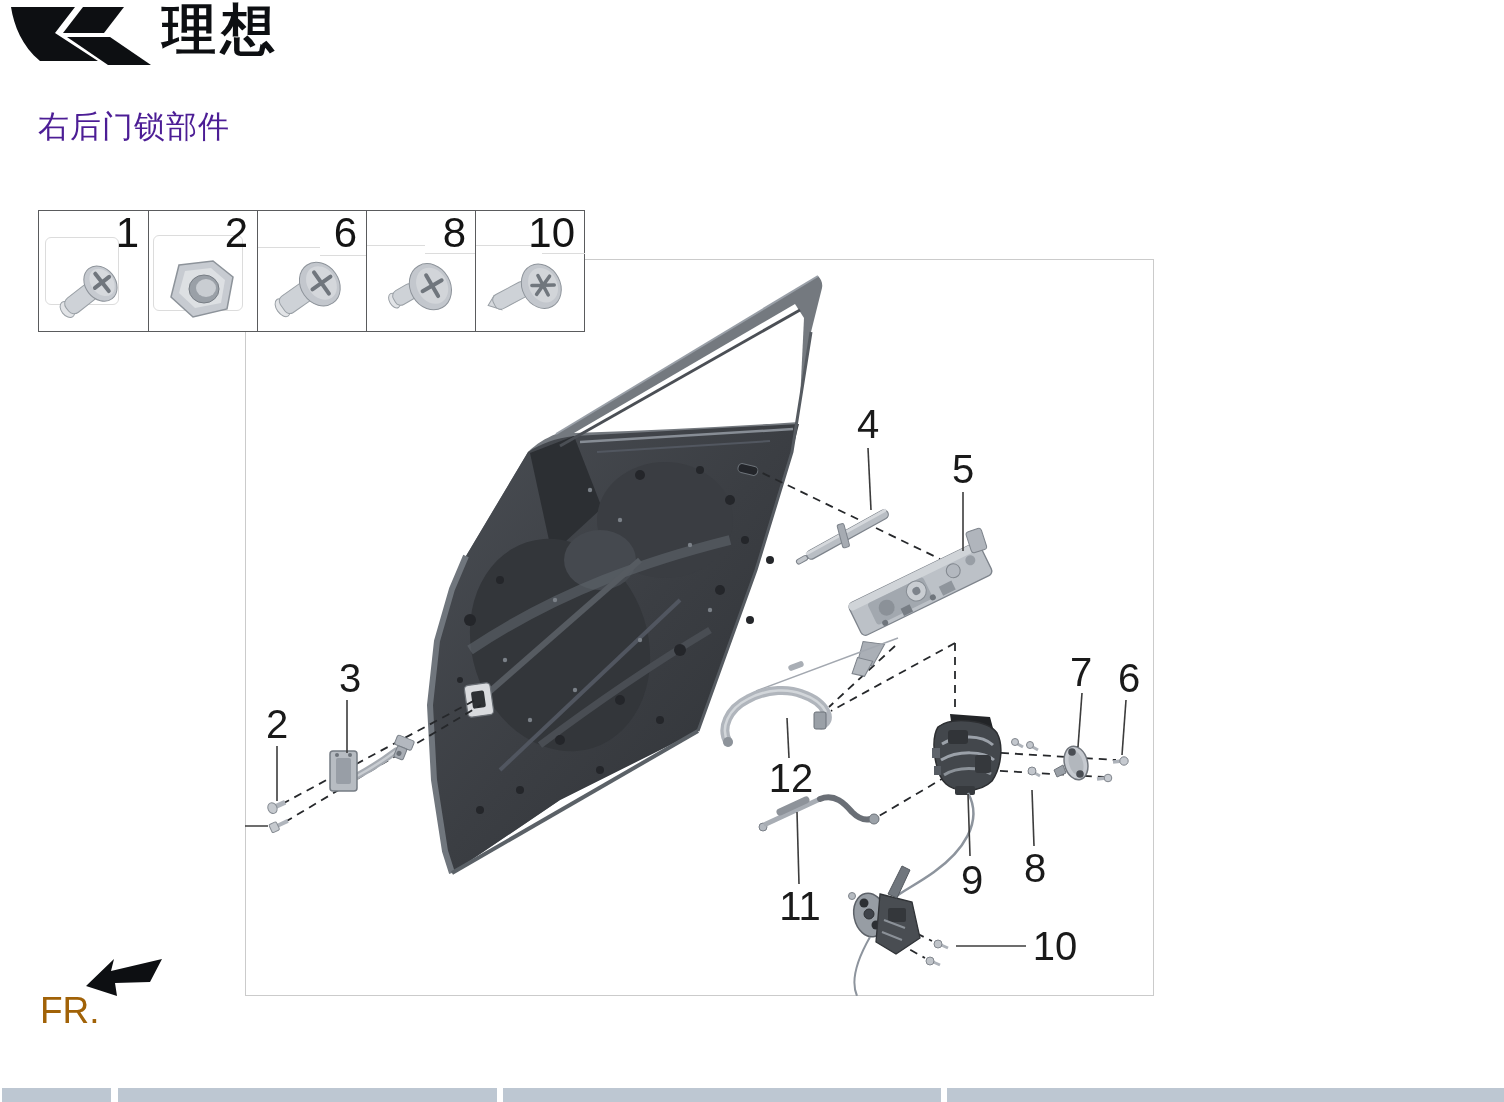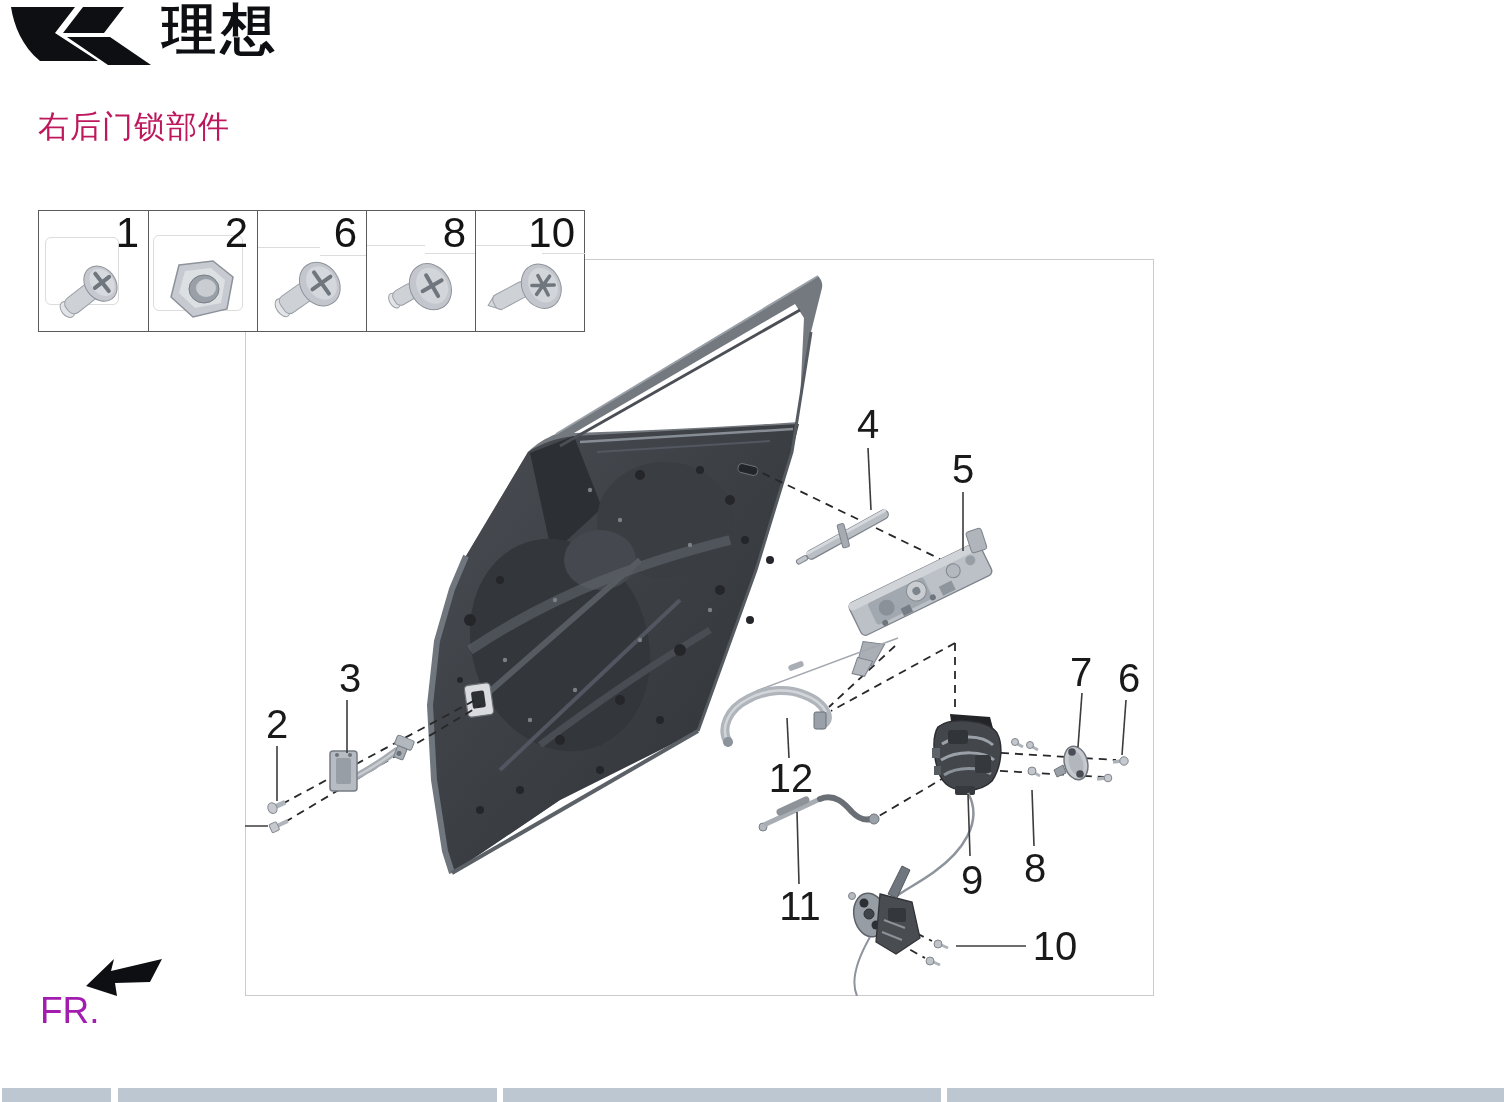--- a/index.html
+++ b/index.html
@@ -2,37 +2,37 @@
 <html><head>
 <meta charset="utf-8">
 <style>
   html,body{margin:0;padding:0;}
   body{
     width:1504px;height:1102px;position:relative;background:#fff;overflow:hidden;
     font-family:"Liberation Sans","DejaVu Sans",sans-serif;color:#17181a;
   }
   .abs{position:absolute;}
   #brand-text{left:162px;top:-6px;font-size:54px;font-weight:600;letter-spacing:5px;color:#0d0f12;}
-  #page-title{left:38px;top:106px;font-size:31px;font-weight:500;color:#be185d;letter-spacing:1px;}
+  #page-title{left:38px;top:106px;font-size:31px;font-weight:500;color:#4c1d95;letter-spacing:1px;}
   
   #fastener-table{
     left:38px;top:210px;width:547px;height:122px;background:#fff;
     border:1.5px solid #5a5b5d;display:grid;grid-template-columns:repeat(5,1fr);z-index:3;box-sizing:border-box;
   }
   .f-cell{position:relative;border-left:1.2px solid #5a5b5d;}
   .f-cell:first-child{border-left:none;}
   .f-num{position:absolute;top:0px;right:9px;font-size:42px;line-height:1.05;color:#141414;}
   .f-art{position:absolute;left:2px;bottom:2px;}
   .ghostbox{position:absolute;border:1px solid #dcdcdc;border-radius:6px;}
   .ghostline{position:absolute;border-top:1px solid #dcdcdc;}
   
   #diagram-frame{left:245px;top:259px;width:907px;height:735px;border:1px solid #cbcbcb;background:#fff;z-index:1;}
   #diagram-svg{left:245px;top:259px;z-index:2;}
   
-  #fr-text{left:40px;top:990px;font-size:37px;font-weight:500;color:#a21caf;}
+  #fr-text{left:40px;top:990px;font-size:37px;font-weight:500;color:#a16207;}
   #fr-arrow{left:35px;top:948px;}
   
   .footer-bar{position:absolute;top:1088px;height:14px;background:#bdc7d2;}
   svg text.callout{font-family:"Liberation Sans","DejaVu Sans",sans-serif;font-size:40px;fill:#1a1a1a;text-anchor:middle;}
 </style>
 </head>
 <body>
 
 <svg class="abs" id="logo" style="left:8px;top:4px;" width="150" height="64" viewBox="0 0 150 64">
   <path d="M3,3 L67,3 L47,29 L90,57 L32,57 C14,42 6,22 3,3 Z" fill="#0d0f12"></path>

